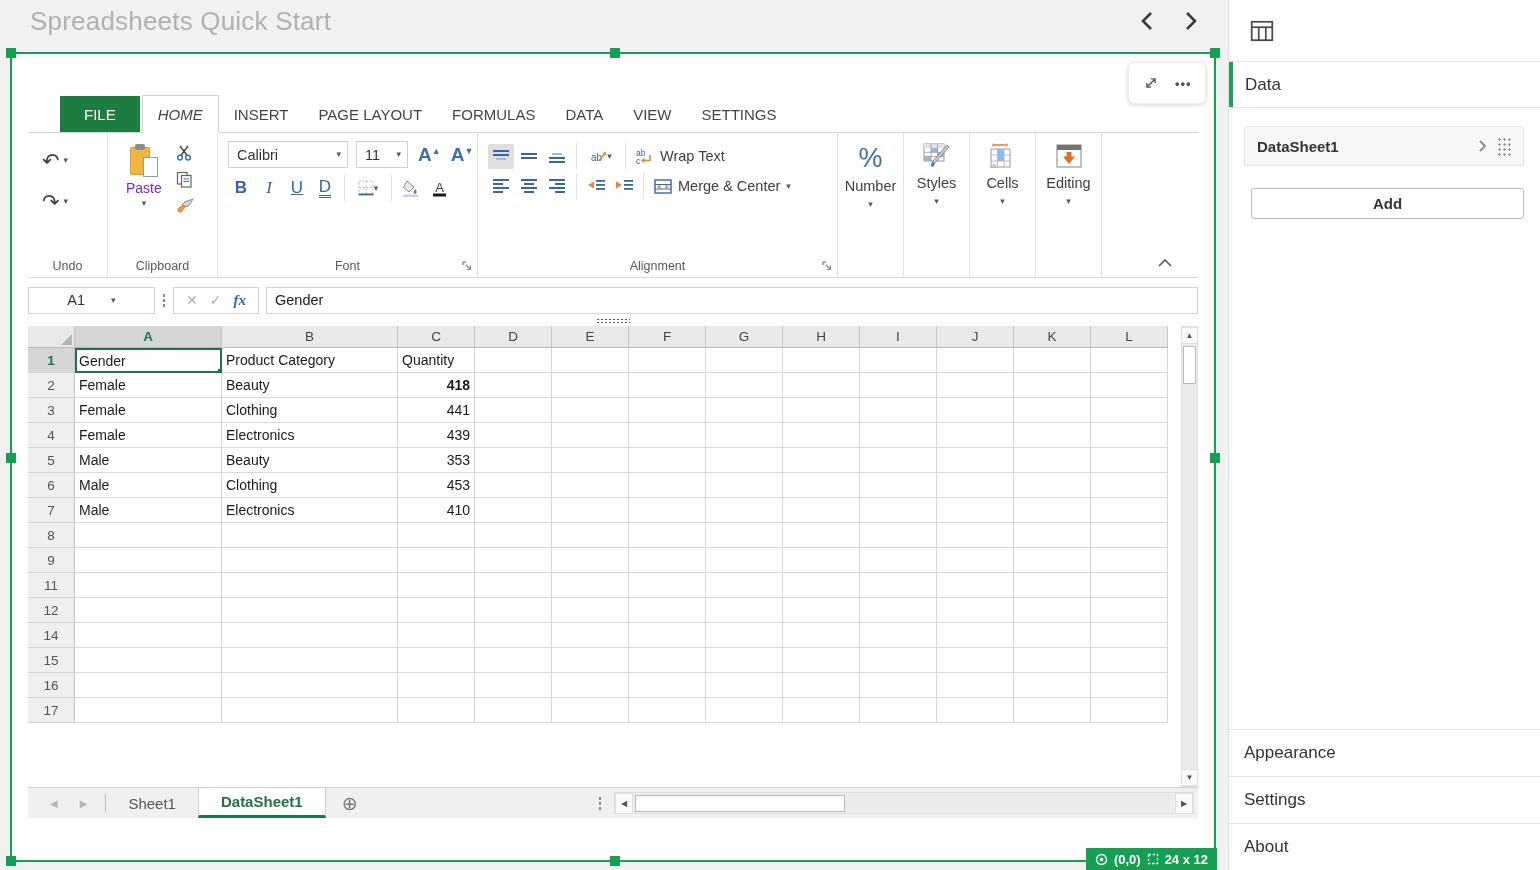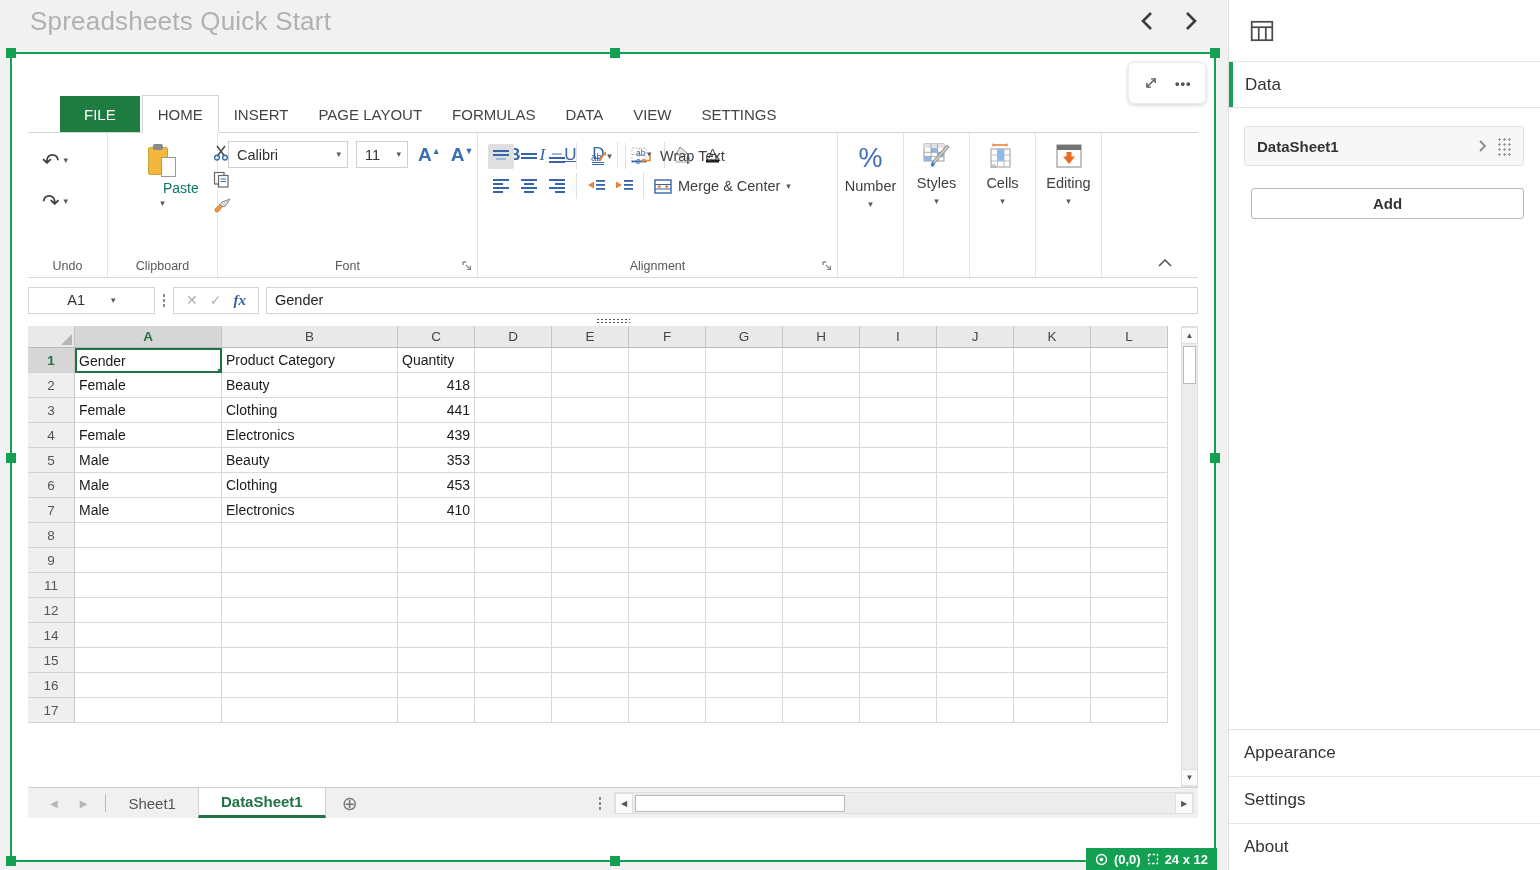--- a/index.html
+++ b/index.html
@@ -20,44 +20,44 @@
 
   
   .mini-toolbar { position:absolute; top:8px; right:8px; width:78px; height:42px; background:#fff; border:1px solid #ececec; border-radius:6px; box-shadow:0 1px 4px rgba(0,0,0,.18); display:flex; align-items:center; justify-content:space-evenly; z-index:20; }
   .mini-toolbar .mt-btn { cursor:pointer; display:flex; align-items:center; justify-content:center; width:22px; height:22px; }
   .dots-h { color:#555; font-size:13px; letter-spacing:1px; font-weight:bold; }
 
   
   .ribbon-tabs { display:flex; align-items:flex-end; margin-top:41px; height:37px; position:relative; z-index:2;margin-left:32px; }
   .rtab { font-size:15px; color:#444; padding:8px 15px; height:36px; display:flex; align-items:center; cursor:pointer; }
   .rtab.file { background:#1e7c41; color:#fff; padding:8px 24px; margin-right:2px; }
-  .rtab.active { background:#fff; border:1px solid #d4d4d4; border-bottom:1px solid #fff; margin-bottom:-1px; height:38px; }
+  .rtab.active { background:#fff; border:1px solid #d4d4d4; border-bottom:1px solid #fff; margin-bottom:-1px; height:38px;font-style:italic; }
 
   
   .ribbon { border-top:1px solid #d4d4d4; border-bottom:1px solid #d9d9d9; height:146px; display:flex; background:#fff; position:relative; }
   .rgroup { position:relative; border-right:1px solid #e3e3e3; padding:8px 10px 24px 10px; display:flex; align-items:flex-start; }
   .rgroup-label { position:absolute; bottom:4px; left:0; right:0; text-align:center; font-size:12.5px; color:#595959; }
   .dlg-launch { position:absolute; right:5px; bottom:6px; cursor:pointer; }
   .caret { font-size:9px; color:#595959; line-height:1; }
   .rbtn { display:flex; align-items:center; gap:4px; padding:3px 4px; border-radius:2px; cursor:pointer; }
   .ricon-txt { color:#3f3f3f; font-size:21px; line-height:1; }
 
   .undo-col { display:flex; flex-direction:column; gap:14px; padding-top:6px; }
 
   .clip-wrap { display:flex; gap:4px; }
   .paste-btn { display:flex; flex-direction:column; align-items:center; gap:3px; padding:4px 8px; cursor:pointer; }
-  .paste-label { font-size:14px; color:#0f766e;margin-left:37px; }
+  .paste-label { font-size:14px; color:#6d28d9; }
   .icon-paste { position:relative; width:28px; height:32px; }
   .icon-paste .board { position:absolute; left:0; top:2px; width:20px; height:28px; background:#f3b73d; border:1px solid #caa23a; border-radius:2px; }
   .icon-paste .clip { position:absolute; left:5px; top:-1px; width:10px; height:6px; background:#8a8a8a; border-radius:2px; }
   .icon-paste .page { position:absolute; right:0; bottom:0; width:15px; height:20px; background:#fff; border:1px solid #9a9a9a; }
   .clip-small { display:flex; flex-direction:column; gap:6px; padding-top:2px; }
   .clip-small .rbtn { padding:2px; }
 
-  .font-col { display:flex; gap:22px; }
+  .font-col { display:flex; flex-direction:column; gap:7px; }
   .combo { display:flex; align-items:center; justify-content:space-between; border:1px solid #cfcfcf; height:27px; padding:0 6px 0 8px; font-size:14.5px; color:#333; cursor:pointer; background:#fff; }
   .font-row { display:flex; align-items:center; gap:2px; }
   .fmt-letter { font-size:17px; color:#3565a8; width:26px; height:26px; display:flex; align-items:center; justify-content:center; cursor:pointer; border-radius:2px; }
   .bold { font-weight:bold; }
   .ital { font-style:italic; font-family:"Liberation Serif",serif; }
   .unl { text-decoration:underline; }
   .dbl { border-bottom:3px double #3565a8; line-height:1; }
   .fontsize-btns { display:flex; gap:2px; margin-left:6px; }
   .fsz { position:relative; color:#3a6fb0; font-size:19px; font-weight:bold; padding:0 6px 0 2px; cursor:pointer; }
   .fsz sup { font-size:9px; color:#3a6fb0; }
@@ -538,21 +538,21 @@
             <div class="g-cell" style="width: 77px;"></div>
             <div class="g-cell" style="width: 77px;"></div>
             <div class="g-cell" style="width: 77px;"></div>
             <div class="g-cell" style="width: 77px;"></div>
             <div class="g-cell" style="width: 77px;"></div>
           </div>
           <div class="g-row">
             <div class="g-rowhdr">2</div>
             <div class="g-cell" style="width: 147px;">Female</div>
             <div class="g-cell" style="width: 176px;">Beauty</div>
-            <div class="g-cell num" style="width: 77px;">418</div>
+            <div class="g-cell num" style="width: 77px; font-weight: bold;">418</div>
             <div class="g-cell" style="width: 77px;"></div>
             <div class="g-cell" style="width: 77px;"></div>
             <div class="g-cell" style="width: 77px;"></div>
             <div class="g-cell" style="width: 77px;"></div>
             <div class="g-cell" style="width: 77px;"></div>
             <div class="g-cell" style="width: 77px;"></div>
             <div class="g-cell" style="width: 77px;"></div>
             <div class="g-cell" style="width: 77px;"></div>
             <div class="g-cell" style="width: 77px;"></div>
           </div>

